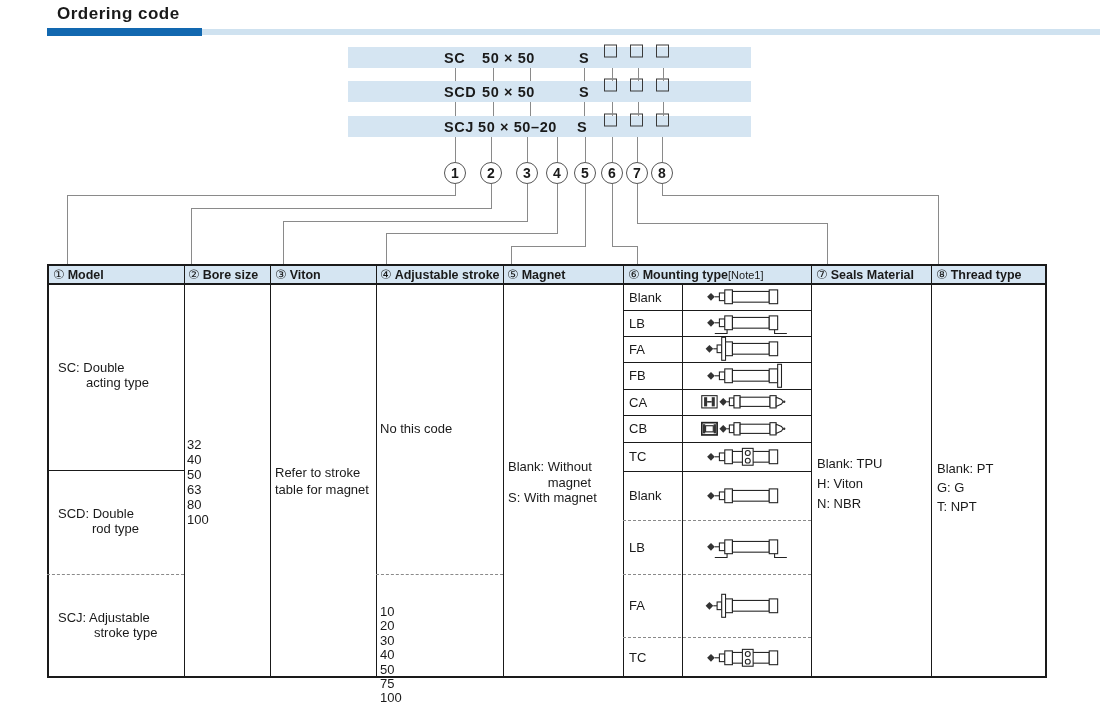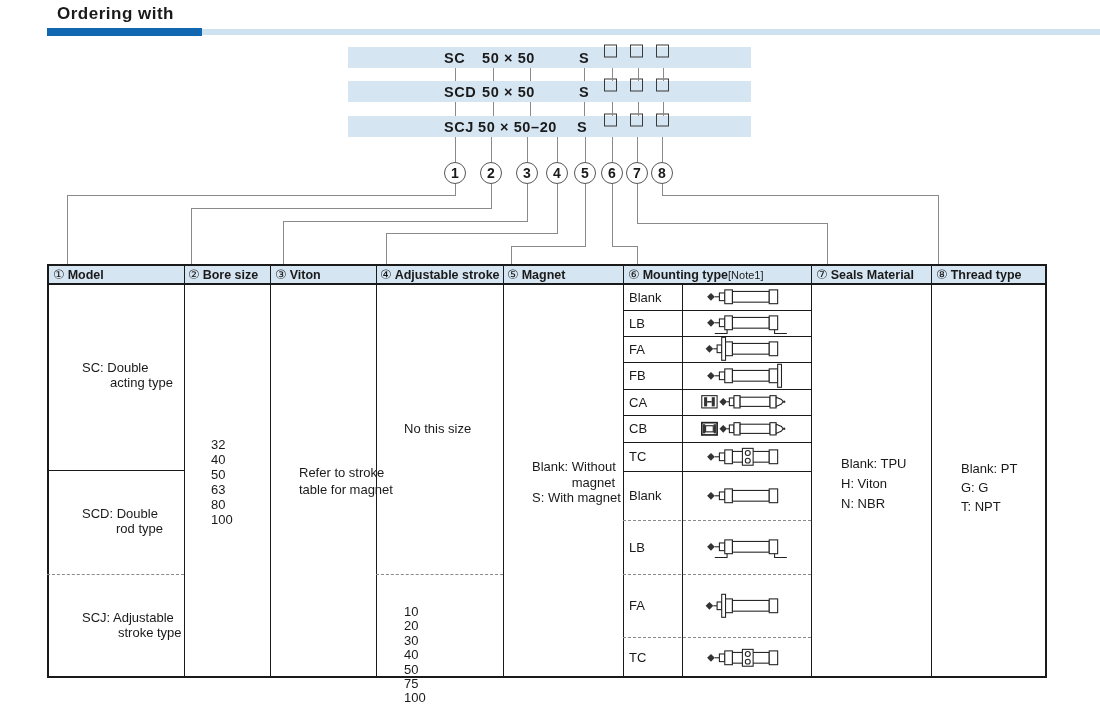--- a/index.html
+++ b/index.html
@@ -21,21 +21,21 @@
   
   .callout{position:absolute;width:22px;height:22px;border:1.3px solid #555;border-radius:50%;
            box-sizing:border-box;display:flex;align-items:center;justify-content:center;
            font-weight:bold;font-size:14px;background:#fff;}
   
   .tbl-outer{position:absolute;left:47px;top:264px;width:1000px;height:414px;border:2px solid #1a1a1a;box-sizing:border-box;}
   .thead-bg{position:absolute;left:49px;top:266px;width:996px;height:17px;background:#d5e5f2;border-bottom:2px solid #1a1a1a;}
   .hcell{position:absolute;top:265px;height:19px;display:flex;align-items:center;font-size:12.5px;font-weight:bold;white-space:nowrap;}
   .hnum{font-weight:normal;font-size:13px;margin-right:3px;}
   .hnote{font-weight:normal;font-size:11px;}
-  .cell{position:absolute;font-size:13px;line-height:15px;white-space:pre;margin-left:24px;}
+  .cell{position:absolute;font-size:13px;line-height:15px;white-space:pre;}
   .mlabel{position:absolute;left:629px;width:52px;display:flex;align-items:center;font-size:13px;}
   .micon{position:absolute;left:684px;width:125px;display:flex;align-items:center;justify-content:center;}
   .cyl{width:92px;}
   .footnote{position:absolute;left:52px;top:684px;font-size:12.5px;}
 </style>
 </head>
 <body>
 
 <div id="stage">
 
@@ -102,21 +102,21 @@
         <rect x="31" y="9" width="10" height="18"></rect>
         <rect x="41" y="11" width="48" height="14"></rect>
         <rect x="54" y="7" width="14" height="22"></rect>
         <circle cx="61" cy="13" r="3.2"></circle>
         <circle cx="61" cy="23" r="3.2"></circle>
         <rect x="89" y="9" width="11" height="18"></rect>
       </g>
     </defs>
   </svg>
 
-  <div class="page-title">Ordering with</div>
+  <div class="page-title">Ordering code</div>
   <div class="tbar-dark"></div>
   <div class="tbar-light"></div>
 
   <div class="codebar" style="top:47px">
     <span style="left:96px">SC</span>
     <span style="left:134px">50 × 50</span>
     <span style="left:231px">S</span>
     <span class="sq" style="left:256px;top:4px"></span>
     <span class="sq" style="left:282px;top:4px"></span>
     <span class="sq" style="left:308px;top:4px"></span>
@@ -189,21 +189,21 @@
   <div class="cell" style="left:58px;top:610px"><span>SCJ: Adjustable</span><br><span style="padding-left:36px">stroke type</span></div>
 
   <div class="cell" style="left:187px;top:437px">32
 40
 50
 63
 80
 100</div>
   <div class="cell" style="left:275px;top:465px;line-height:16.5px">Refer to stroke
 table for magnet</div>
-  <div class="cell" style="left:380px;top:421px">No this size</div>
+  <div class="cell" style="left:380px;top:421px">No this code</div>
   <div class="cell" style="left:380px;top:605px;line-height:14.4px">10
 20
 30
 40
 50
 75
 100</div>
   <div class="cell" style="left:508px;top:459px;line-height:15.5px">Blank: Without
            magnet
 S: With magnet</div>

